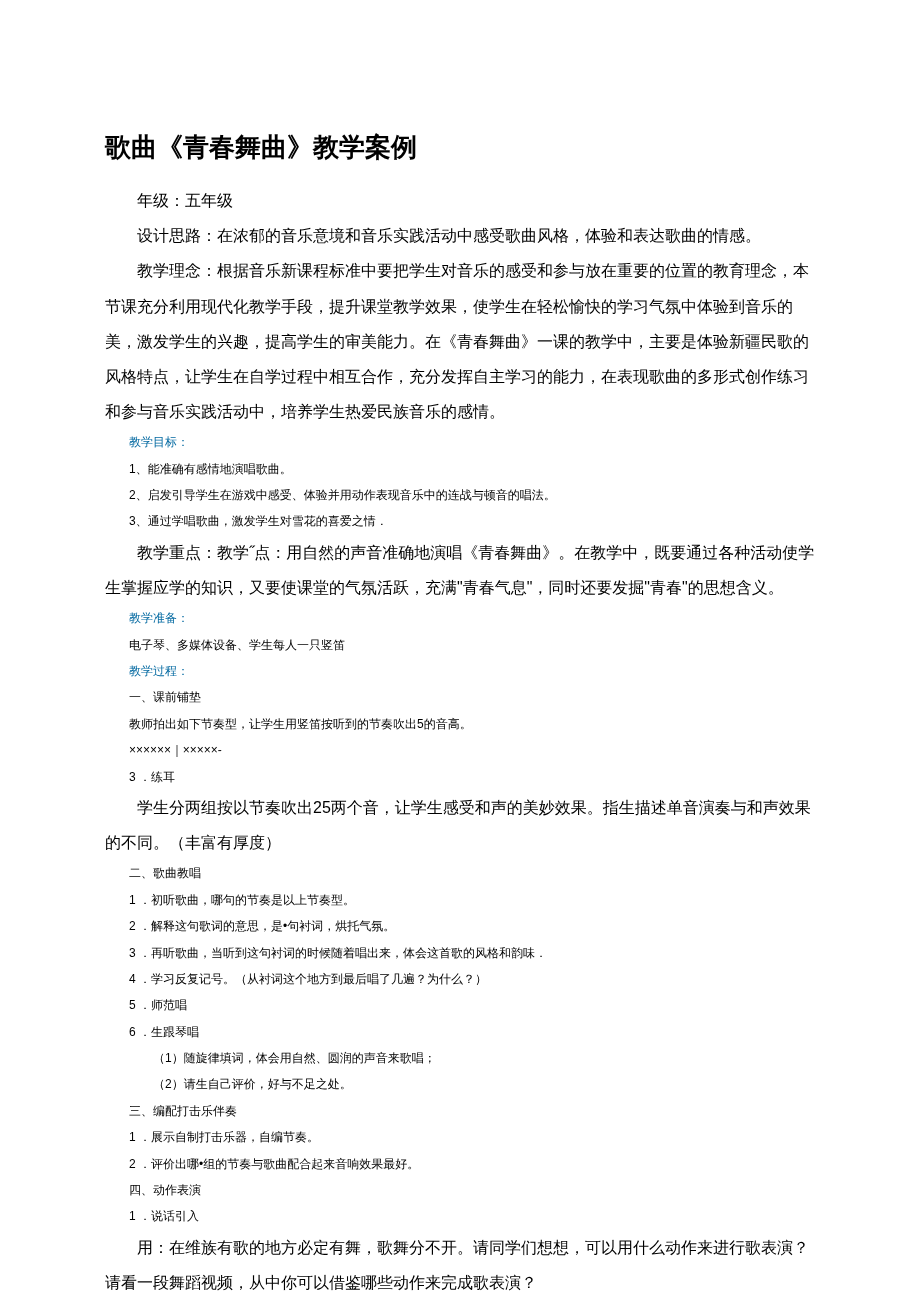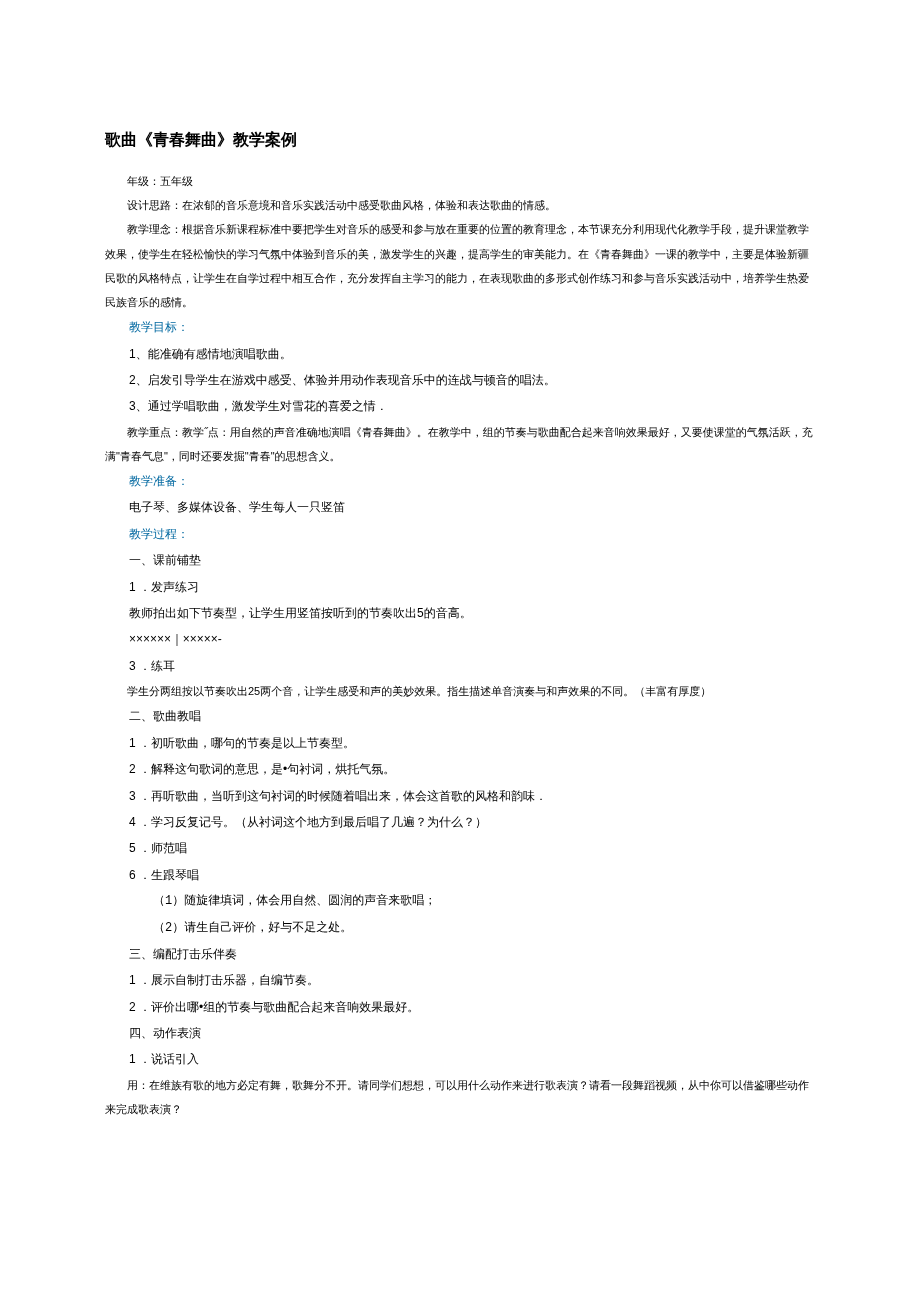--- a/index.html
+++ b/index.html
@@ -7,27 +7,27 @@
     padding: 0;
     background: #ffffff;
     font-family: "Microsoft YaHei", "SimSun", sans-serif;
     width: 920px;
   }
   .page {
     padding: 130px 105px 40px 105px;
     box-sizing: border-box;
   }
   .title {
-    font-size: 16px;
+    font-size: 26px;
     font-weight: bold;
     margin: 0 0 18px 0;
     color: #000;
   }
   .para {
-    font-size: 11px;
+    font-size: 16px;
     line-height: 2.2;
     color: #000;
     margin: 0;
     text-indent: 2em;
   }
   .section-label {
     font-size: 12px;
     line-height: 2.2;
     color: #0369a1;
     margin: 0;
@@ -39,47 +39,45 @@
     color: #000;
     margin: 0;
     text-indent: 2em;
   }
   .sub-item {
     font-size: 12px;
     line-height: 2.2;
     color: #000;
     margin: 0;
     text-indent: 4em;
-    font-family: Liberation Mono, monospace;
   }
 </style>
 </head>
 <body>
 
 <div class="page">
   <h1 class="title">歌曲《青春舞曲》教学案例</h1>
 
   <p class="para">年级：五年级</p>
   <p class="para">设计思路：在浓郁的音乐意境和音乐实践活动中感受歌曲风格，体验和表达歌曲的情感。</p>
   <p class="para">教学理念：根据音乐新课程标准中要把学生对音乐的感受和参与放在重要的位置的教育理念，本节课充分利用现代化教学手段，提升课堂教学效果，使学生在轻松愉快的学习气氛中体验到音乐的美，激发学生的兴趣，提高学生的审美能力。在《青春舞曲》一课的教学中，主要是体验新疆民歌的风格特点，让学生在自学过程中相互合作，充分发挥自主学习的能力，在表现歌曲的多形式创作练习和参与音乐实践活动中，培养学生热爱民族音乐的感情。</p>
 
   <p class="section-label">教学目标：</p>
   <p class="item">1、能准确有感情地演唱歌曲。</p>
   <p class="item">2、启发引导学生在游戏中感受、体验并用动作表现音乐中的连战与顿音的唱法。</p>
   <p class="item">3、通过学唱歌曲，激发学生对雪花的喜爱之情．</p>
 
-  <p class="para">教学重点：教学˝点：用自然的声音准确地演唱《青春舞曲》。在教学中，组的节奏与歌曲配合起来音响效果最好，又要使课堂的气氛活跃，充满"青春气息"，同时还要发掘"青春"的思想含义。</p>
+  <p class="para">教学重点：教学˝点：用自然的声音准确地演唱《青春舞曲》。在教学中，既要通过各种活动使学生掌握应学的知识，又要使课堂的气氛活跃，充满"青春气息"，同时还要发掘"青春"的思想含义。</p>
 
   <p class="section-label">教学准备：</p>
   <p class="item">电子琴、多媒体设备、学生每人一只竖笛</p>
 
   <p class="section-label">教学过程：</p>
 
   <p class="item">一、课前铺垫</p>
-  <p class="item">1 ．发声练习</p>
   <p class="item">教师拍出如下节奏型，让学生用竖笛按听到的节奏吹出5的音高。</p>
   <p class="item">××××××｜×××××-</p>
   <p class="item">3 ．练耳</p>
   <p class="para">学生分两组按以节奏吹出25两个音，让学生感受和声的美妙效果。指生描述单音演奏与和声效果的不同。（丰富有厚度）</p>
 
   <p class="item">二、歌曲教唱</p>
   <p class="item">1 ．初听歌曲，哪句的节奏是以上节奏型。</p>
   <p class="item">2 ．解释这句歌词的意思，是•句衬词，烘托气氛。</p>
   <p class="item">3 ．再听歌曲，当听到这句衬词的时候随着唱出来，体会这首歌的风格和韵味．</p>
   <p class="item">4 ．学习反复记号。（从衬词这个地方到最后唱了几遍？为什么？）</p>

